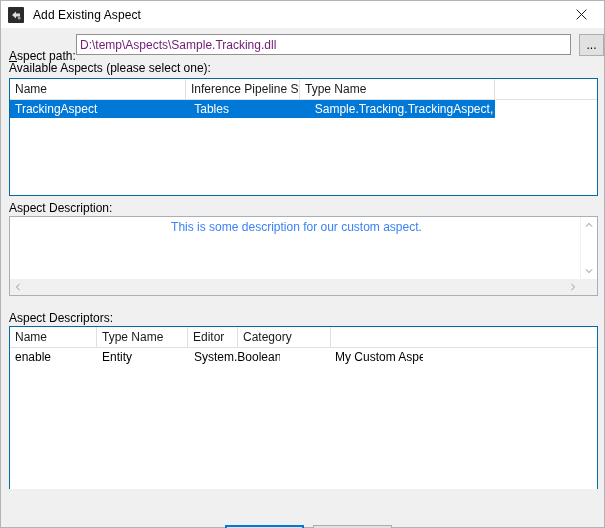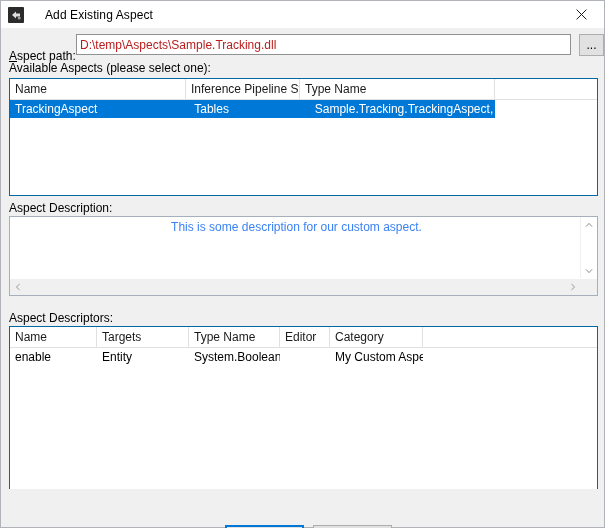--- a/index.html
+++ b/index.html
@@ -44,21 +44,21 @@
     margin-left: 7px;
     background: #2b2b2b;
     border-radius: 1px;
     display: flex;
     align-items: center;
     justify-content: center;
     flex: 0 0 auto;
   }
   .title-icon svg { display: block; }
   .title-text {
-    margin-left: 21px;
+    margin-left: 9px;
     font-size: 12px;
     color: #000000;
     letter-spacing: 0.1px;
     white-space: nowrap;
   }
   .close-btn {
     position: absolute;
     right: 0; top: 0;
     width: 45px;
     height: 27px;
@@ -93,21 +93,21 @@
   .path-input {
     position: absolute;
     left: 67px; top: 0;
     width: 495px;
     height: 21px;
     box-sizing: border-box;
     border: 1px solid #919191;
     background: #ffffff;
     font-family: "Liberation Sans", sans-serif;
     font-size: 12px;
-    color: #b91c1c;
+    color: #701a75;
     padding: 0 3px;
     outline: none;
   }
   .browse-btn {
     position: absolute;
     left: 570px; top: 0;
     width: 25px;
     height: 22px;
     box-sizing: border-box;
     background: #e1e1e1;
@@ -327,21 +327,20 @@
         </div>
       </div>
       <div class="sb-corner"></div>
     </div>
 
     <div class="sec-label" style="left:8px; top:283px;">Aspect Descriptors:</div>
 
     <div class="listbox" style="left:8px; top:298px; width:589px; height:192px;">
       <div class="lv-header">
         <div class="lv-th" style="width:87px;">Name</div>
-        <div class="lv-th" style="width:92px;">Targets</div>
         <div class="lv-th" style="width:91px;">Type Name</div>
         <div class="lv-th" style="width:50px;">Editor</div>
         <div class="lv-th" style="width:93px;">Category</div>
         <div class="lv-th last" style="flex:1 1 auto;"></div>
       </div>
       <div class="lv-row">
         <div class="lv-td" style="width:87px;">enable</div>
         <div class="lv-td" style="width:92px;">Entity</div>
         <div class="lv-td" style="width:91px;">System.Boolean</div>
         <div class="lv-td" style="width:50px;"></div>

